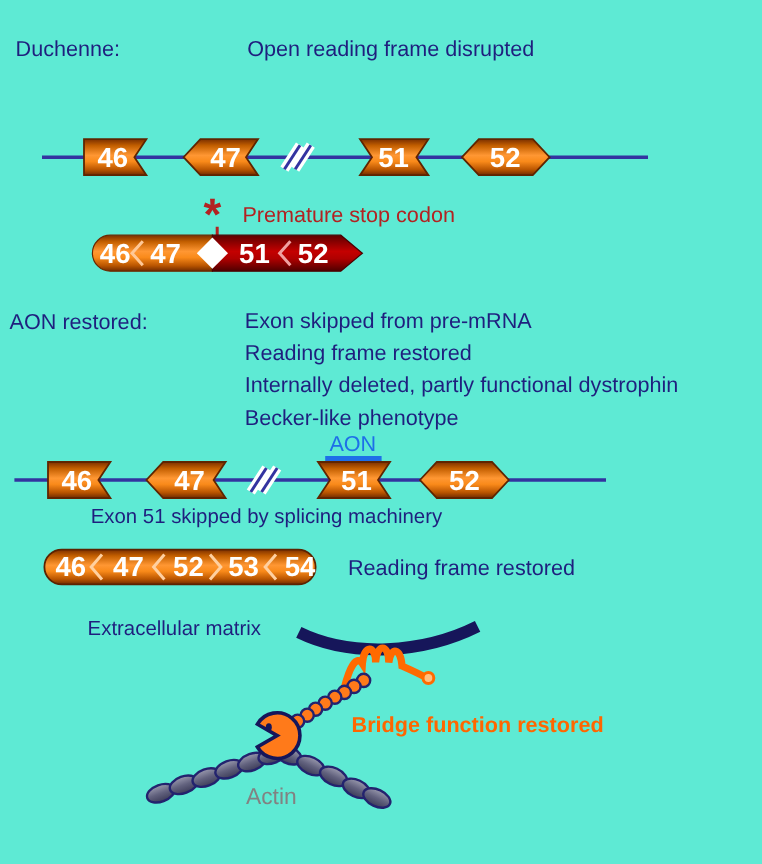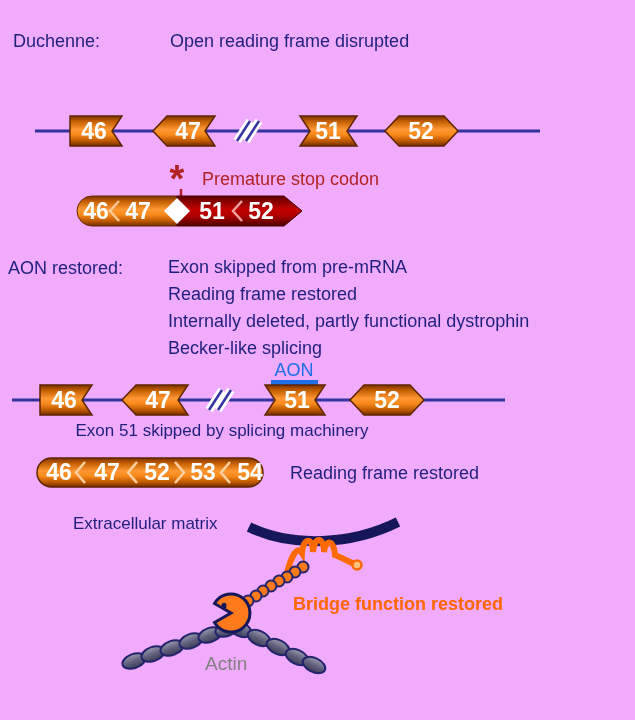--- a/index.html
+++ b/index.html
@@ -1,20 +1,20 @@
 <!DOCTYPE html>
 <html><head>
 <meta charset="utf-8">
 <style>
   html,body{margin:0;padding:0;background:#ffffff;}
-  #page{position:relative;width:635px;height:720px;background:#f0abfc;overflow:hidden;
+  #page{position:relative;width:635px;height:720px;background:#5eead4;overflow:hidden;
         font-family:"Liberation Sans", sans-serif;color:#1f1f7e;}
   .navy-text{color:#1f1f7e;font-size:18px;line-height:25px;white-space:nowrap;}
   .abs{position:absolute;}
-  .desc-line{white-space:nowrap;}
+  .desc-line{white-space:nowrap;margin-left:36px;}
   .aon-lines .desc-line{line-height:27px;}
   svg{display:block;}
   svg text{font-family:"Liberation Sans", sans-serif;}
   .exon-num{font-size:23px;font-weight:700;fill:#ffffff;}
   .caption{fill:#1f1f7e;font-size:17px;}
 </style>
 </head>
 <body>
 
 <div id="page">
@@ -79,21 +79,21 @@
     <text class="exon-num" x="138" y="59" text-anchor="middle">47</text>
     <text class="exon-num" x="212" y="59" text-anchor="middle">51</text>
     <text class="exon-num" x="261" y="59" text-anchor="middle">52</text>
   </svg>
 
   <div class="abs navy-text" style="left:8px;top:256px;">AON restored:</div>
   <div class="abs navy-text aon-lines" style="left:168px;top:254px;">
     <div class="desc-line">Exon skipped from pre-mRNA</div>
     <div class="desc-line">Reading frame restored</div>
     <div class="desc-line">Internally deleted, partly functional dystrophin</div>
-    <div class="desc-line">Becker-like splicing</div>
+    <div class="desc-line">Becker-like phenotype</div>
   </div>
 
   <svg class="abs" style="left:0;top:352px;" width="635" height="95" viewBox="0 0 635 95">
     <text x="294" y="24" text-anchor="middle" font-size="18" fill="#1e6fe8">AON</text>
     <rect x="271" y="28" width="47" height="5" fill="#1e6fe8"></rect>
     <line x1="12" y1="48" x2="505" y2="48" stroke="#3333a0" stroke-width="3"></line>
     <path d="M 40,33 L 92,33 L 82,48 L 92,63 L 40,63 Z" fill="url(#gradExon)" stroke="#5f2500" stroke-width="1.5"></path>
     <path d="M 136,33 L 188,33 L 178,48 L 188,63 L 136,63 L 122,48 Z" fill="url(#gradExon)" stroke="#5f2500" stroke-width="1.5"></path>
     <g>
       <line x1="209" y1="58" x2="222" y2="38" stroke="#ffffff" stroke-width="8"></line>

